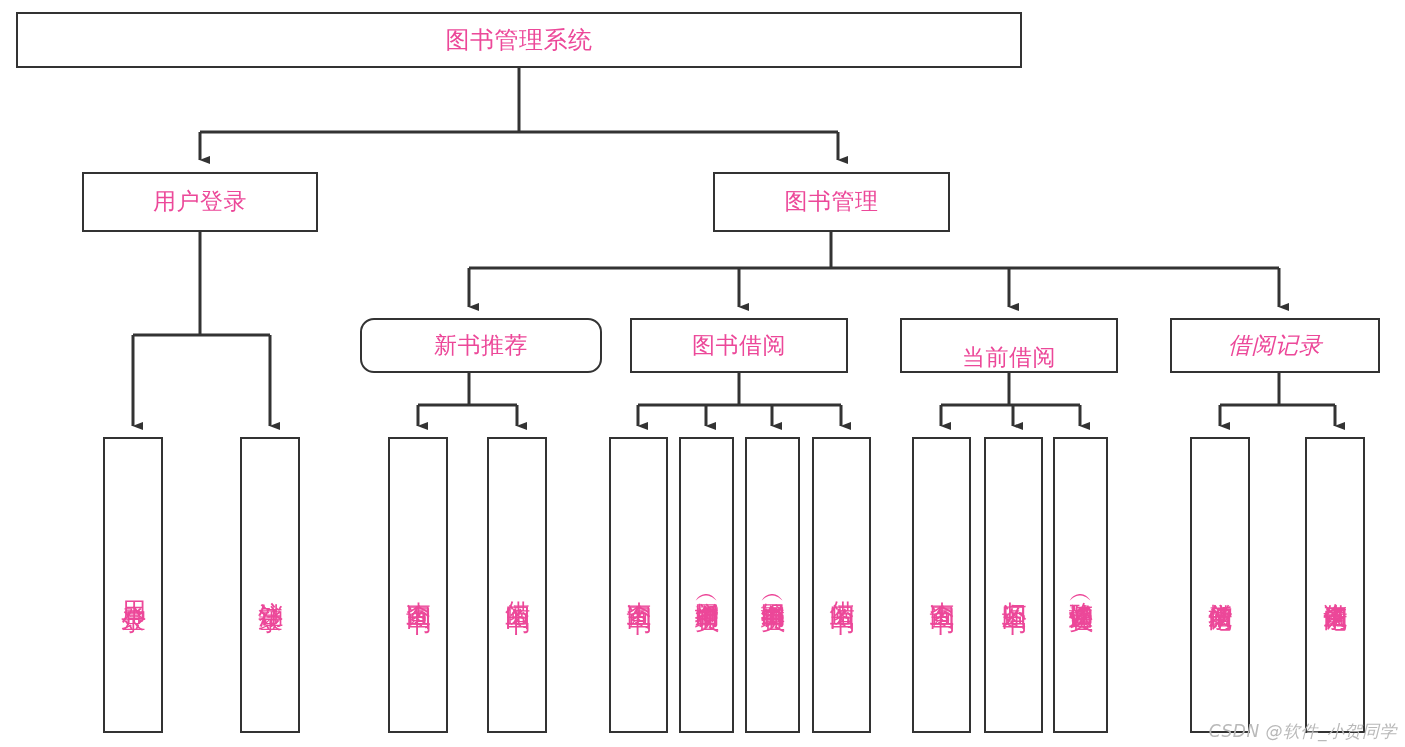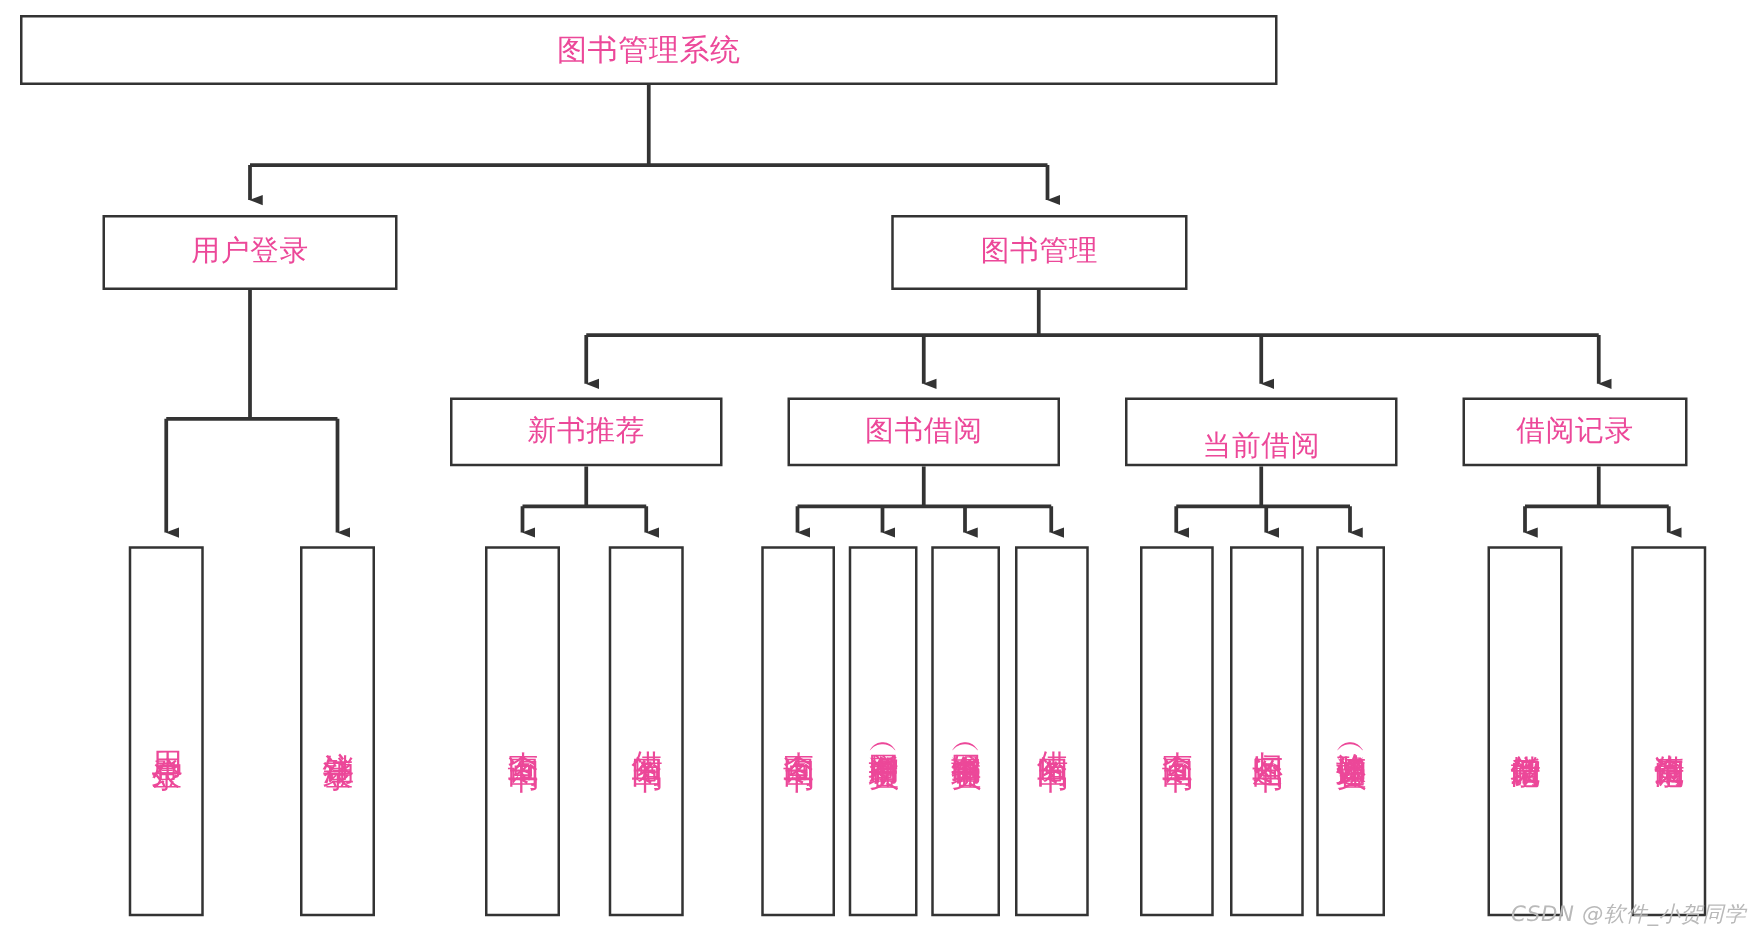--- a/index.html
+++ b/index.html
@@ -142,33 +142,33 @@
   </div>
 
   <div class="node horiz" style="left:82px; top:172px; width:236px; height:60px;">
     <span class="lbl">用户登录</span>
   </div>
 
   <div class="node horiz" style="left:713px; top:172px; width:237px; height:60px;">
     <span class="lbl">图书管理</span>
   </div>
 
-  <div class="node horiz" style="left:360px; top:318px; width:218px; height:55px;">
+  <div class="node horiz" style="left:360px; top:318px; width:242px; height:55px;border-radius:14px;">
     <span class="lbl">新书推荐</span>
   </div>
 
   <div class="node horiz" style="left:630px; top:318px; width:218px; height:55px;">
     <span class="lbl">图书借阅</span>
   </div>
 
   <div class="node horiz" style="left:900px; top:318px; width:218px; height:55px;align-items:flex-end;">
     <span class="lbl">当前借阅</span>
   </div>
 
-  <div class="node horiz" style="left:1170px; top:318px; width:180px; height:55px;">
+  <div class="node horiz" style="left:1170px; top:318px; width:210px; height:55px;font-style:italic;">
     <span class="lbl">借阅记录</span>
   </div>
 
   <div class="node vert" style="left:103px; top:437px; width:60px; height:296px;">
     <span class="lbl">用户登录</span>
   </div>
 
   <div class="node vert" style="left:240px; top:437px; width:60px; height:296px;">
     <span class="lbl">注销登录</span>
   </div>

